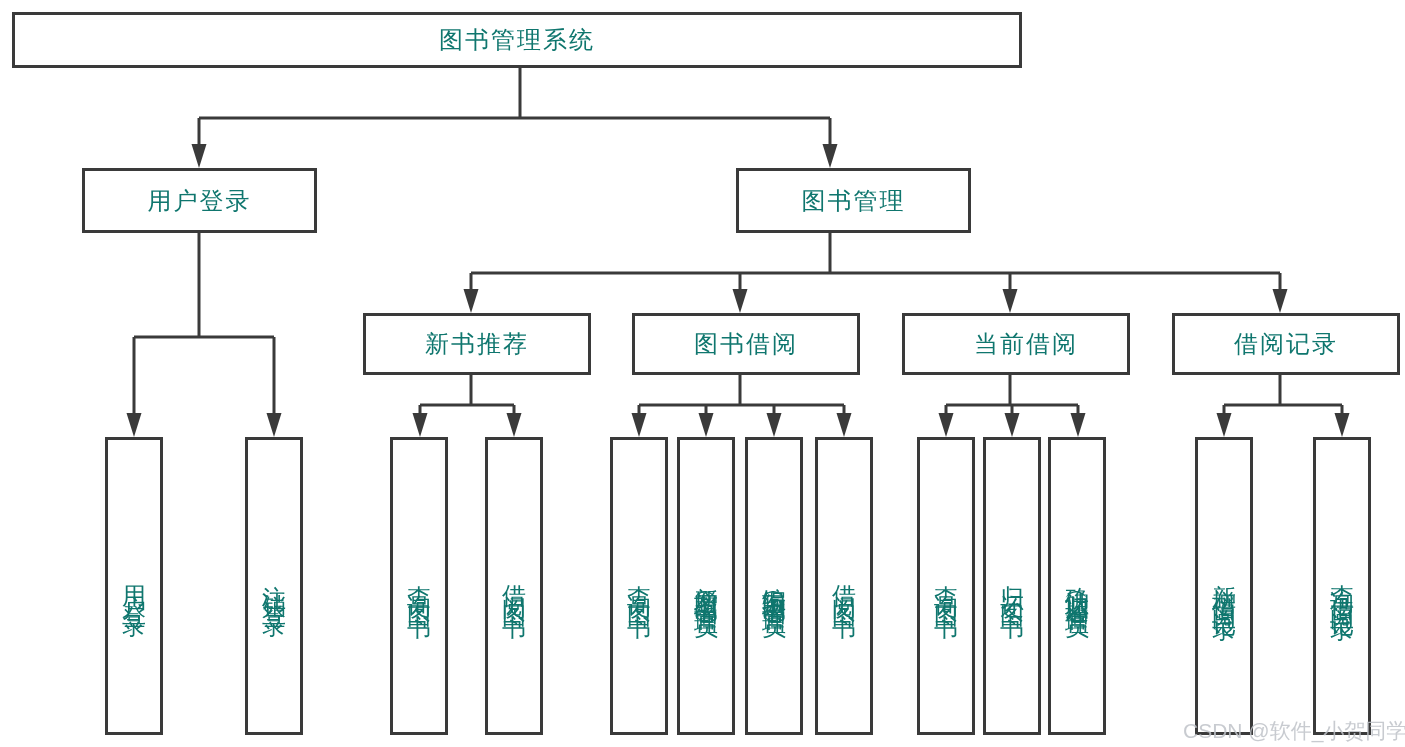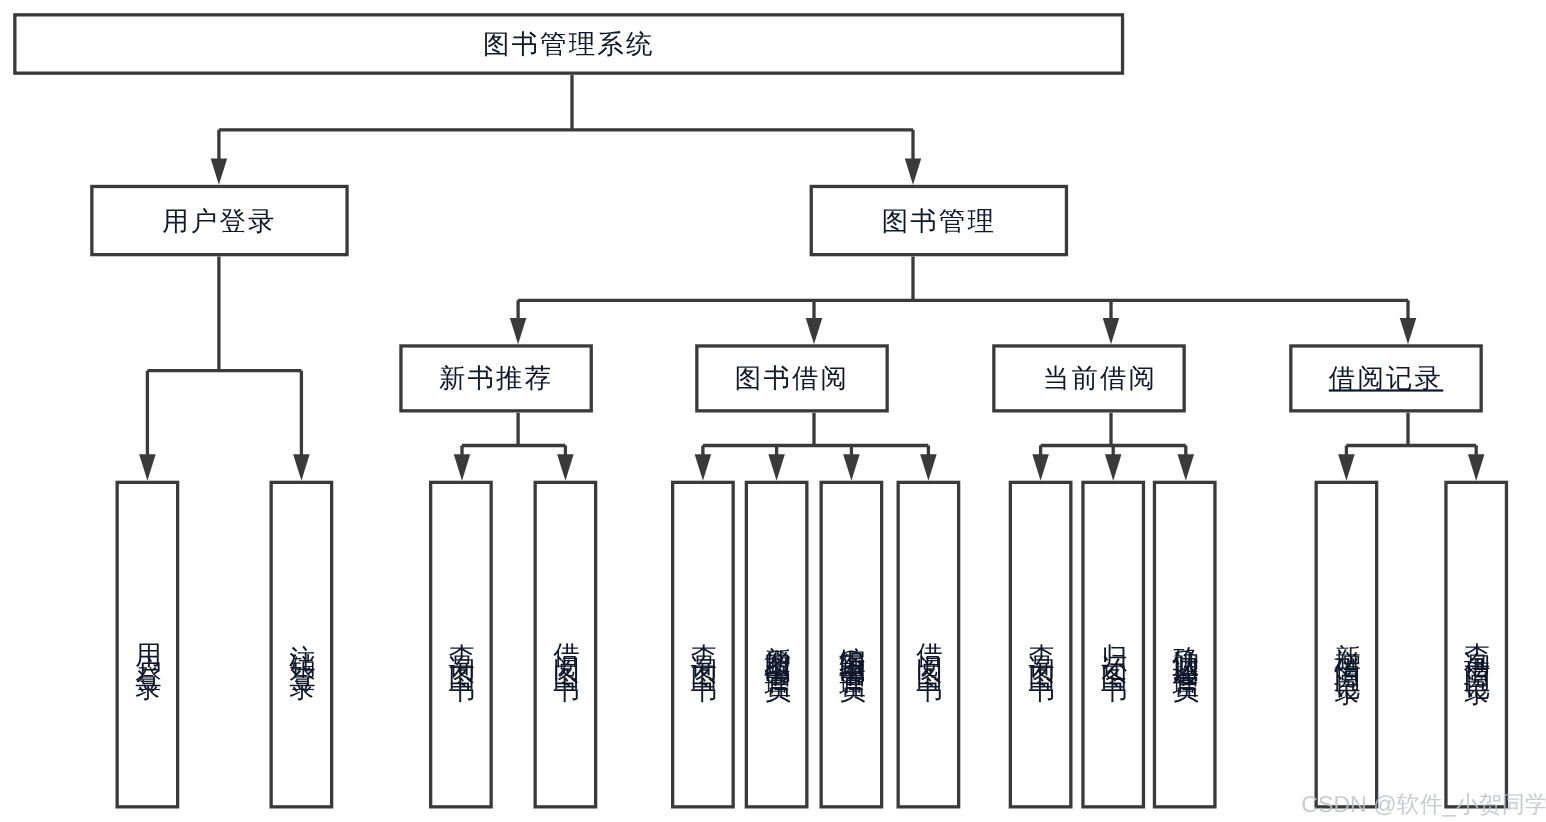--- a/index.html
+++ b/index.html
@@ -10,33 +10,33 @@
     font-family:"Liberation Sans","DejaVu Sans",sans-serif;
     overflow:hidden;
   }
   #connectors{position:absolute;left:0;top:0;width:1405px;height:747px;}
   .box{
     position:absolute;
     box-sizing:border-box;
     border:3px solid #3a3a3a;
     background:#ffffff;
     display:flex;align-items:center;justify-content:center;
-    color:#0f172a;
+    color:#0f766e;
     text-align:center;
   }
   .hlabel{font-size:24px;letter-spacing:2px;white-space:nowrap;}
   .root{left:12px;top:12px;width:1010px;height:56px;}
   .l1{top:168px;width:235px;height:65px;}
   .l1.user{left:82px;}
   .l1.mgmt{left:736px;}
-  .l2{top:313px;width:176px;height:62px;}
+  .l2{top:313px;width:228px;height:62px;}
   .l2.nb{left:363px;}
   .l2.bb{left:632px;text-align:center;}
   .l2.cb{left:902px;padding-left:20px;}
-  .l2.br{left:1172px;text-decoration:underline;}
+  .l2.br{left:1172px;}
   .leaf{
     top:437px;height:298px;width:58px;
     writing-mode:vertical-rl;
     text-orientation:mixed;
     font-size:24px;
   }
   .ls4{letter-spacing:10px;}
   .ls6{letter-spacing:7px;}
   .ls9{letter-spacing:4px;}
   .x1{left:105px;} .x2{left:245px;}

